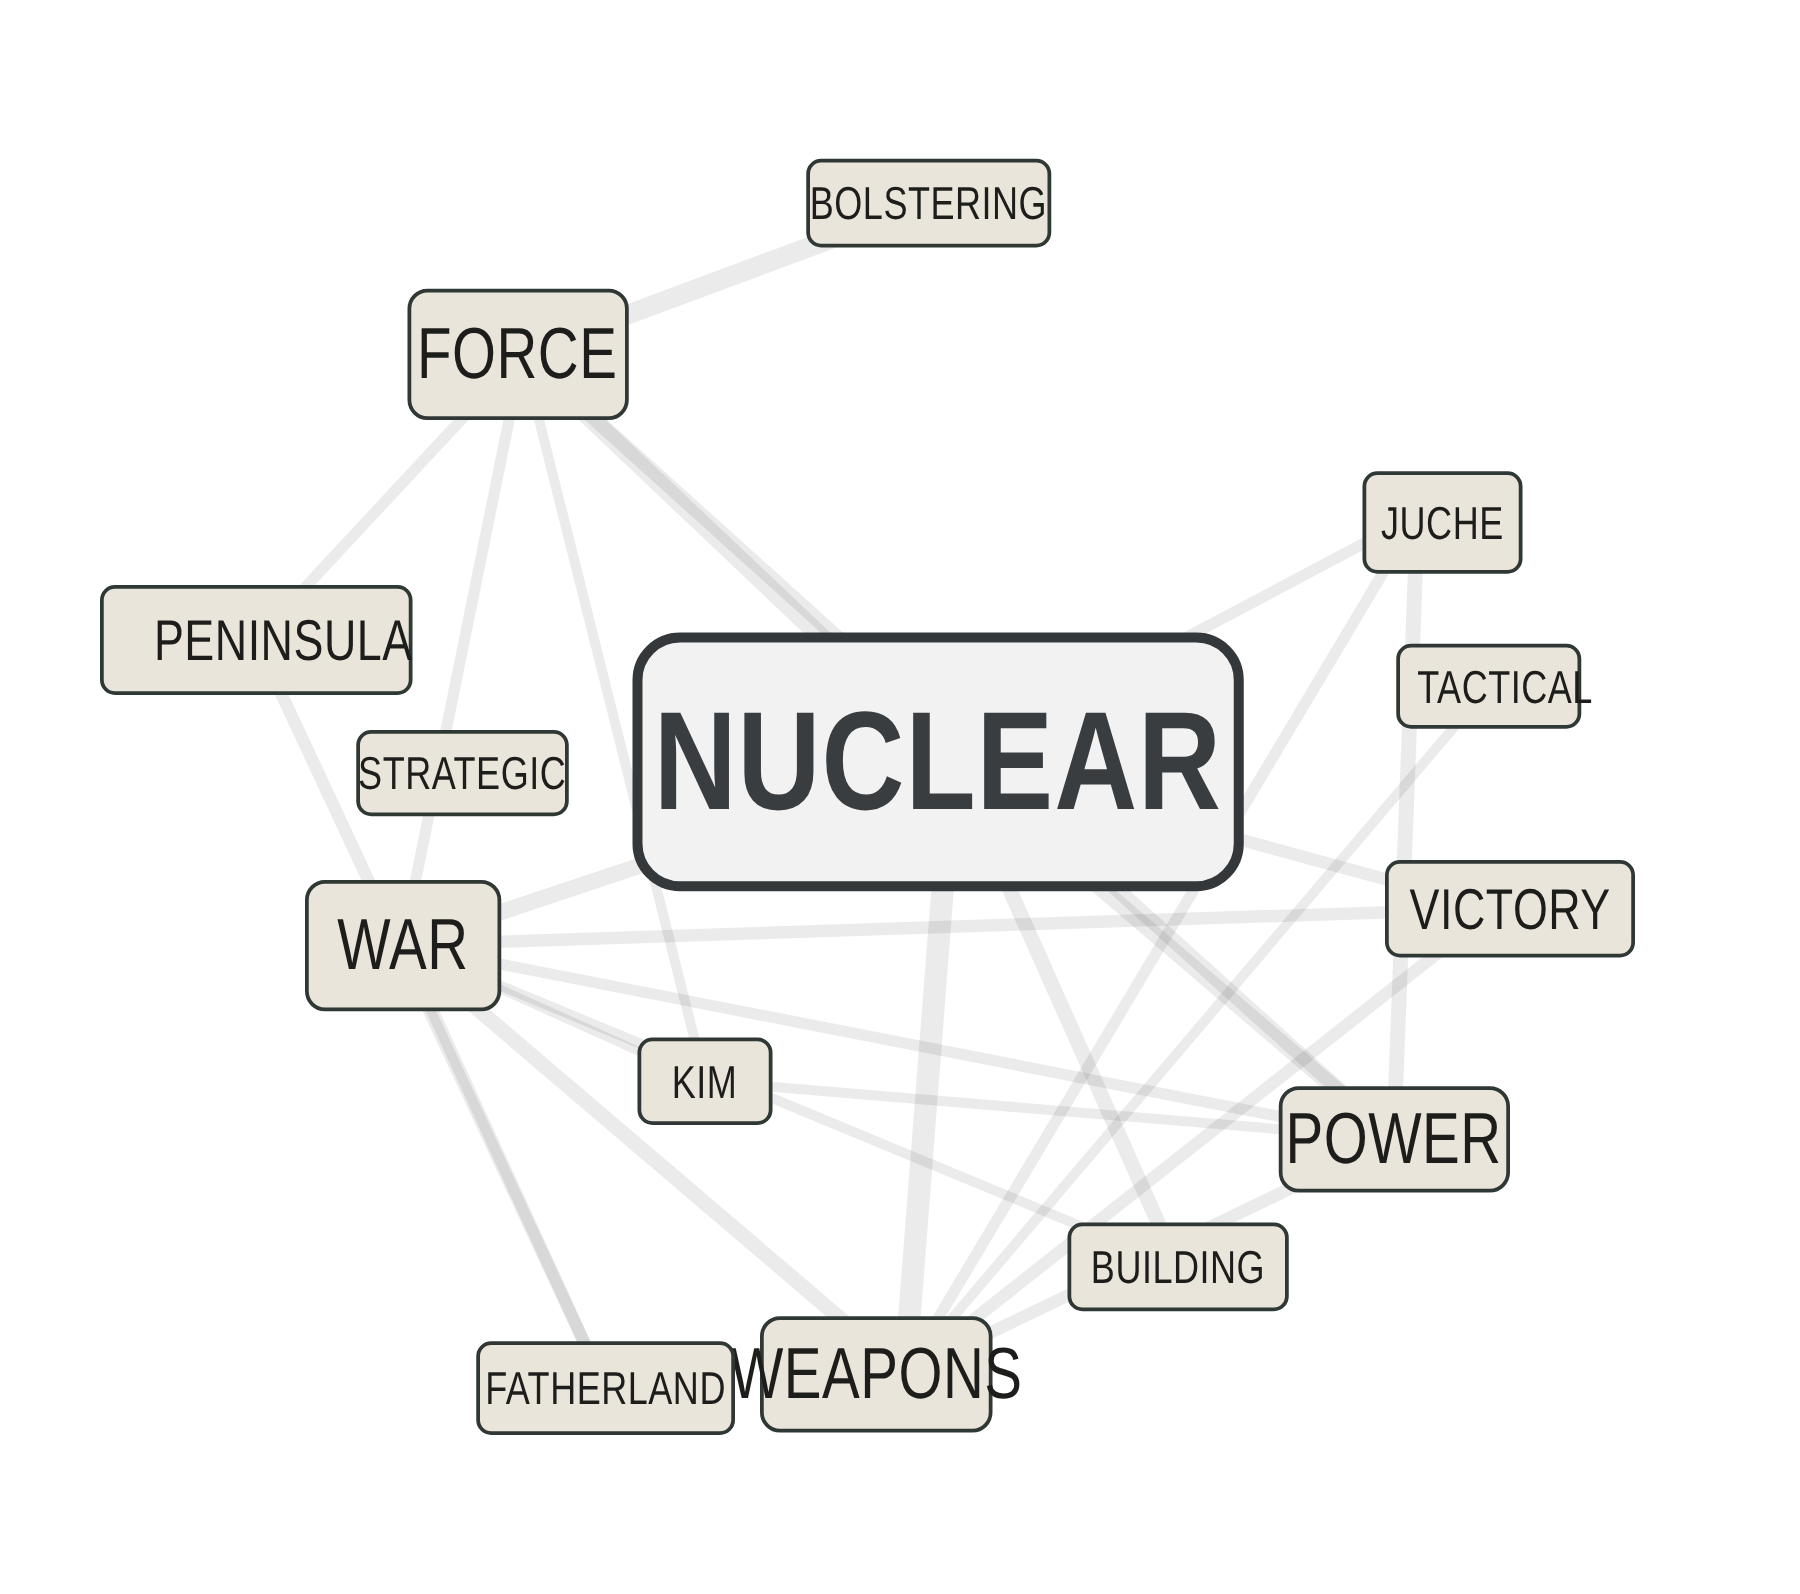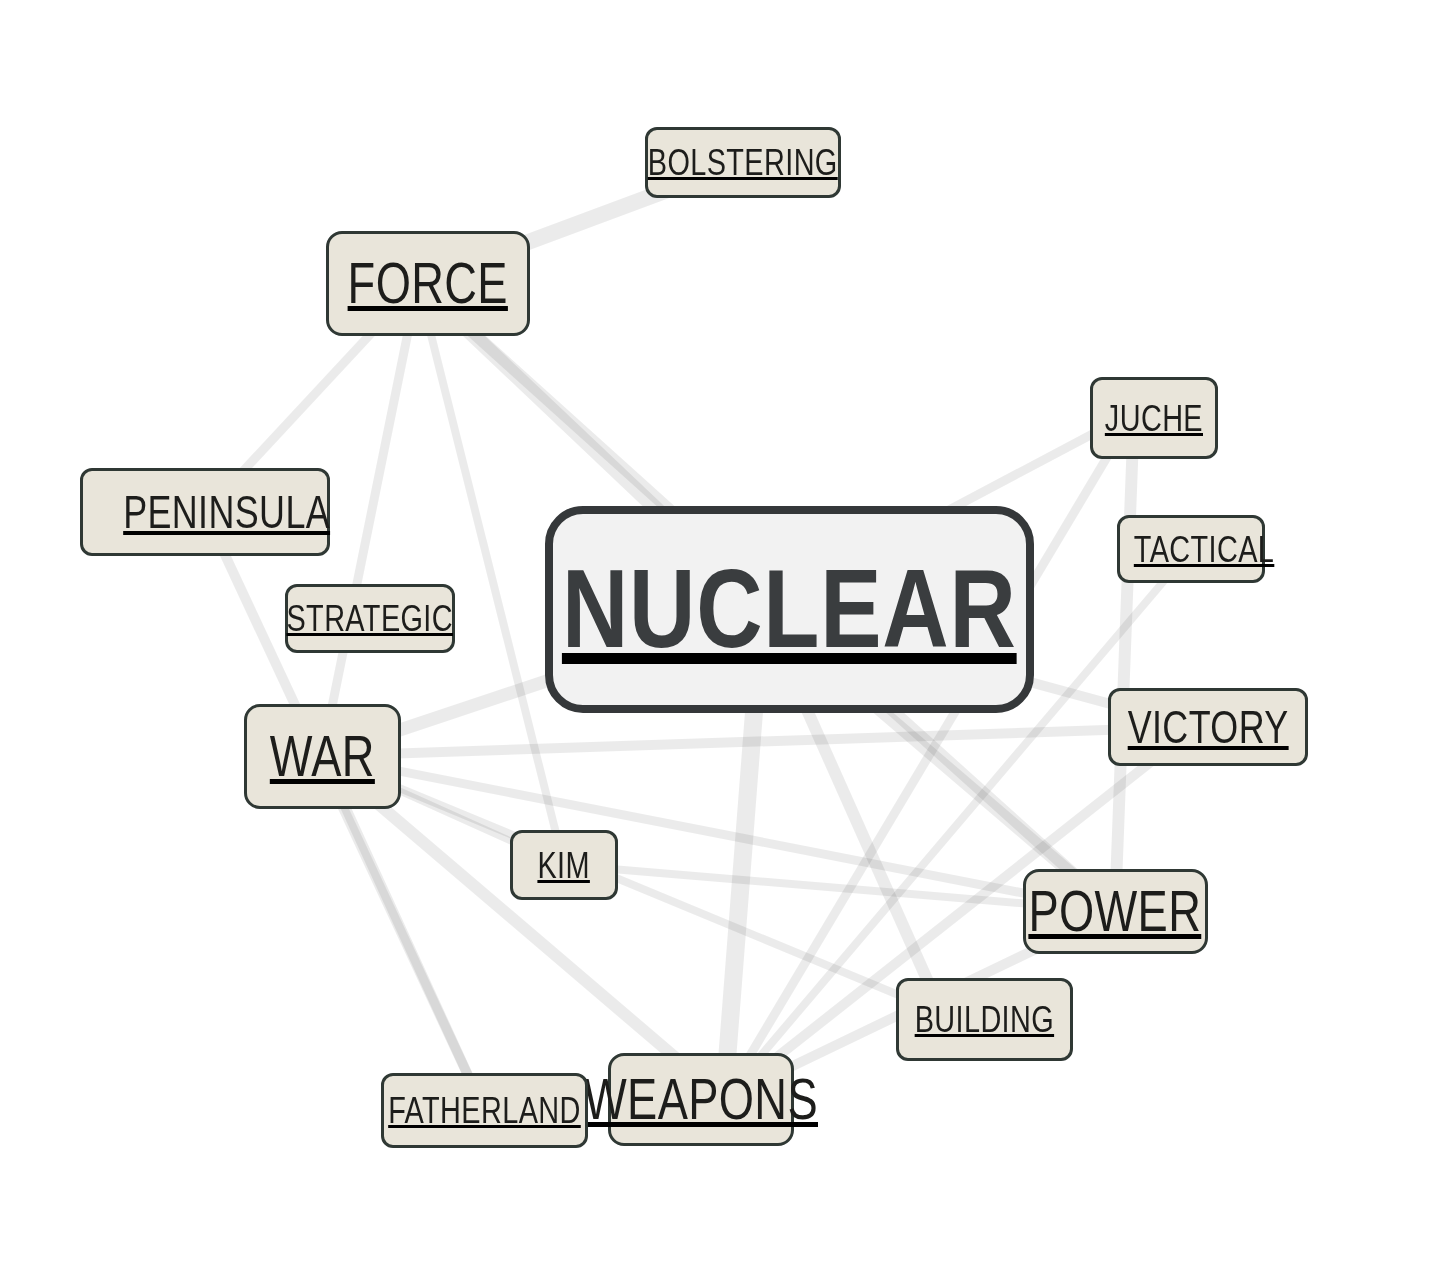--- a/index.html
+++ b/index.html
@@ -27,21 +27,20 @@
     position:absolute;
     z-index:2;
     box-sizing:border-box;
     display:flex;
     align-items:center;
     justify-content:center;
     background:var(--node-fill,#e9e5da);
     border:3px solid var(--node-border,#2f3834);
     border-radius:12px;
     cursor:pointer;
-    text-decoration:underline;
   }
   .node .label{
     display:inline-block;
     white-space:nowrap;
     line-height:1;
     color:var(--node-text,#1d1d1b);
     transform:scaleX(0.78);
     transform-origin:center center;
     letter-spacing:.5px;
   }
@@ -91,51 +90,51 @@
       <line x1="1134" y1="412" x2="724" y2="1099" stroke-width="9"></line>
       <line x1="1191" y1="549" x2="724" y2="1099" stroke-width="8"></line>
       <line x1="1195" y1="727" x2="724" y2="1099" stroke-width="10"></line>
       <line x1="564" y1="865" x2="1115" y2="911" stroke-width="8"></line>
       <line x1="1115" y1="911" x2="724" y2="1099" stroke-width="10"></line>
     </svg>
 
 <div class="node sz-s" style="left: 645px; top: 126.5px; width: 196px; height: 71px;">
       <span class="label">BOLSTERING</span>
     </div>
-    <div class="node sz-l" style="left: 325.5px; top: 230.5px; width: 204px; height: 105px;">
+    <div class="node sz-l" style="left: 325.5px; top: 230.5px; width: 177px; height: 105px;">
       <span class="label">FORCE</span>
     </div>
     <div class="node sz-s" style="left: 1070px; top: 377px; width: 128px; height: 82px; margin-left: 20px;">
       <span class="label">JUCHE</span>
     </div>
     <div class="node sz-m" style="left: 80px; top: 468px; width: 250px; height: 88px; padding-left: 43px;">
       <span class="label">PENINSULA</span>
     </div>
     <div class="node sz-s" style="left: 1117px; top: 515px; width: 148px; height: 68px; padding-left: 27px;">
       <span class="label">TACTICAL</span>
     </div>
     <div class="node sz-s" style="left: 285px; top: 583.5px; width: 170px; height: 69px;">
       <span class="label">STRATEGIC</span>
     </div>
-    <div class="node sz-xl primary" style="left: 545px; top: 505.5px; width: 489px; height: 207px;">
+    <div class="node sz-xl primary" style="left: 506px; top: 505.5px; width: 489px; height: 207px;">
       <span class="label">NUCLEAR</span>
     </div>
     <div class="node sz-m" style="left: 1108px; top: 688px; width: 200px; height: 78px;">
       <span class="label">VICTORY</span>
     </div>
     <div class="node sz-l" style="left: 243.5px; top: 703.5px; width: 157px; height: 105px;">
       <span class="label">WAR</span>
     </div>
     <div class="node sz-s" style="left: 510px; top: 830px; width: 108px; height: 70px;">
       <span class="label">KIM</span>
     </div>
     <div class="node sz-l" style="left: 1022.5px; top: 868.5px; width: 185px; height: 85px;">
       <span class="label">POWER</span>
     </div>
-    <div class="node sz-s" style="left: 853.5px; top: 977.5px; width: 177px; height: 83px; margin-left: 42px;">
+    <div class="node sz-s" style="left: 853.5px; top: 977.5px; width: 177px; height: 71px;">
       <span class="label">BUILDING</span>
     </div>
     <div class="node sz-l" style="left: 607.5px; top: 1052.5px; width: 186px; height: 93px;">
       <span class="label">WEAPONS</span>
     </div>
     <div class="node sz-s" style="left: 380.5px; top: 1072.5px; width: 207px; height: 75px;">
       <span class="label">FATHERLAND</span>
     </div>
   </div>
 

